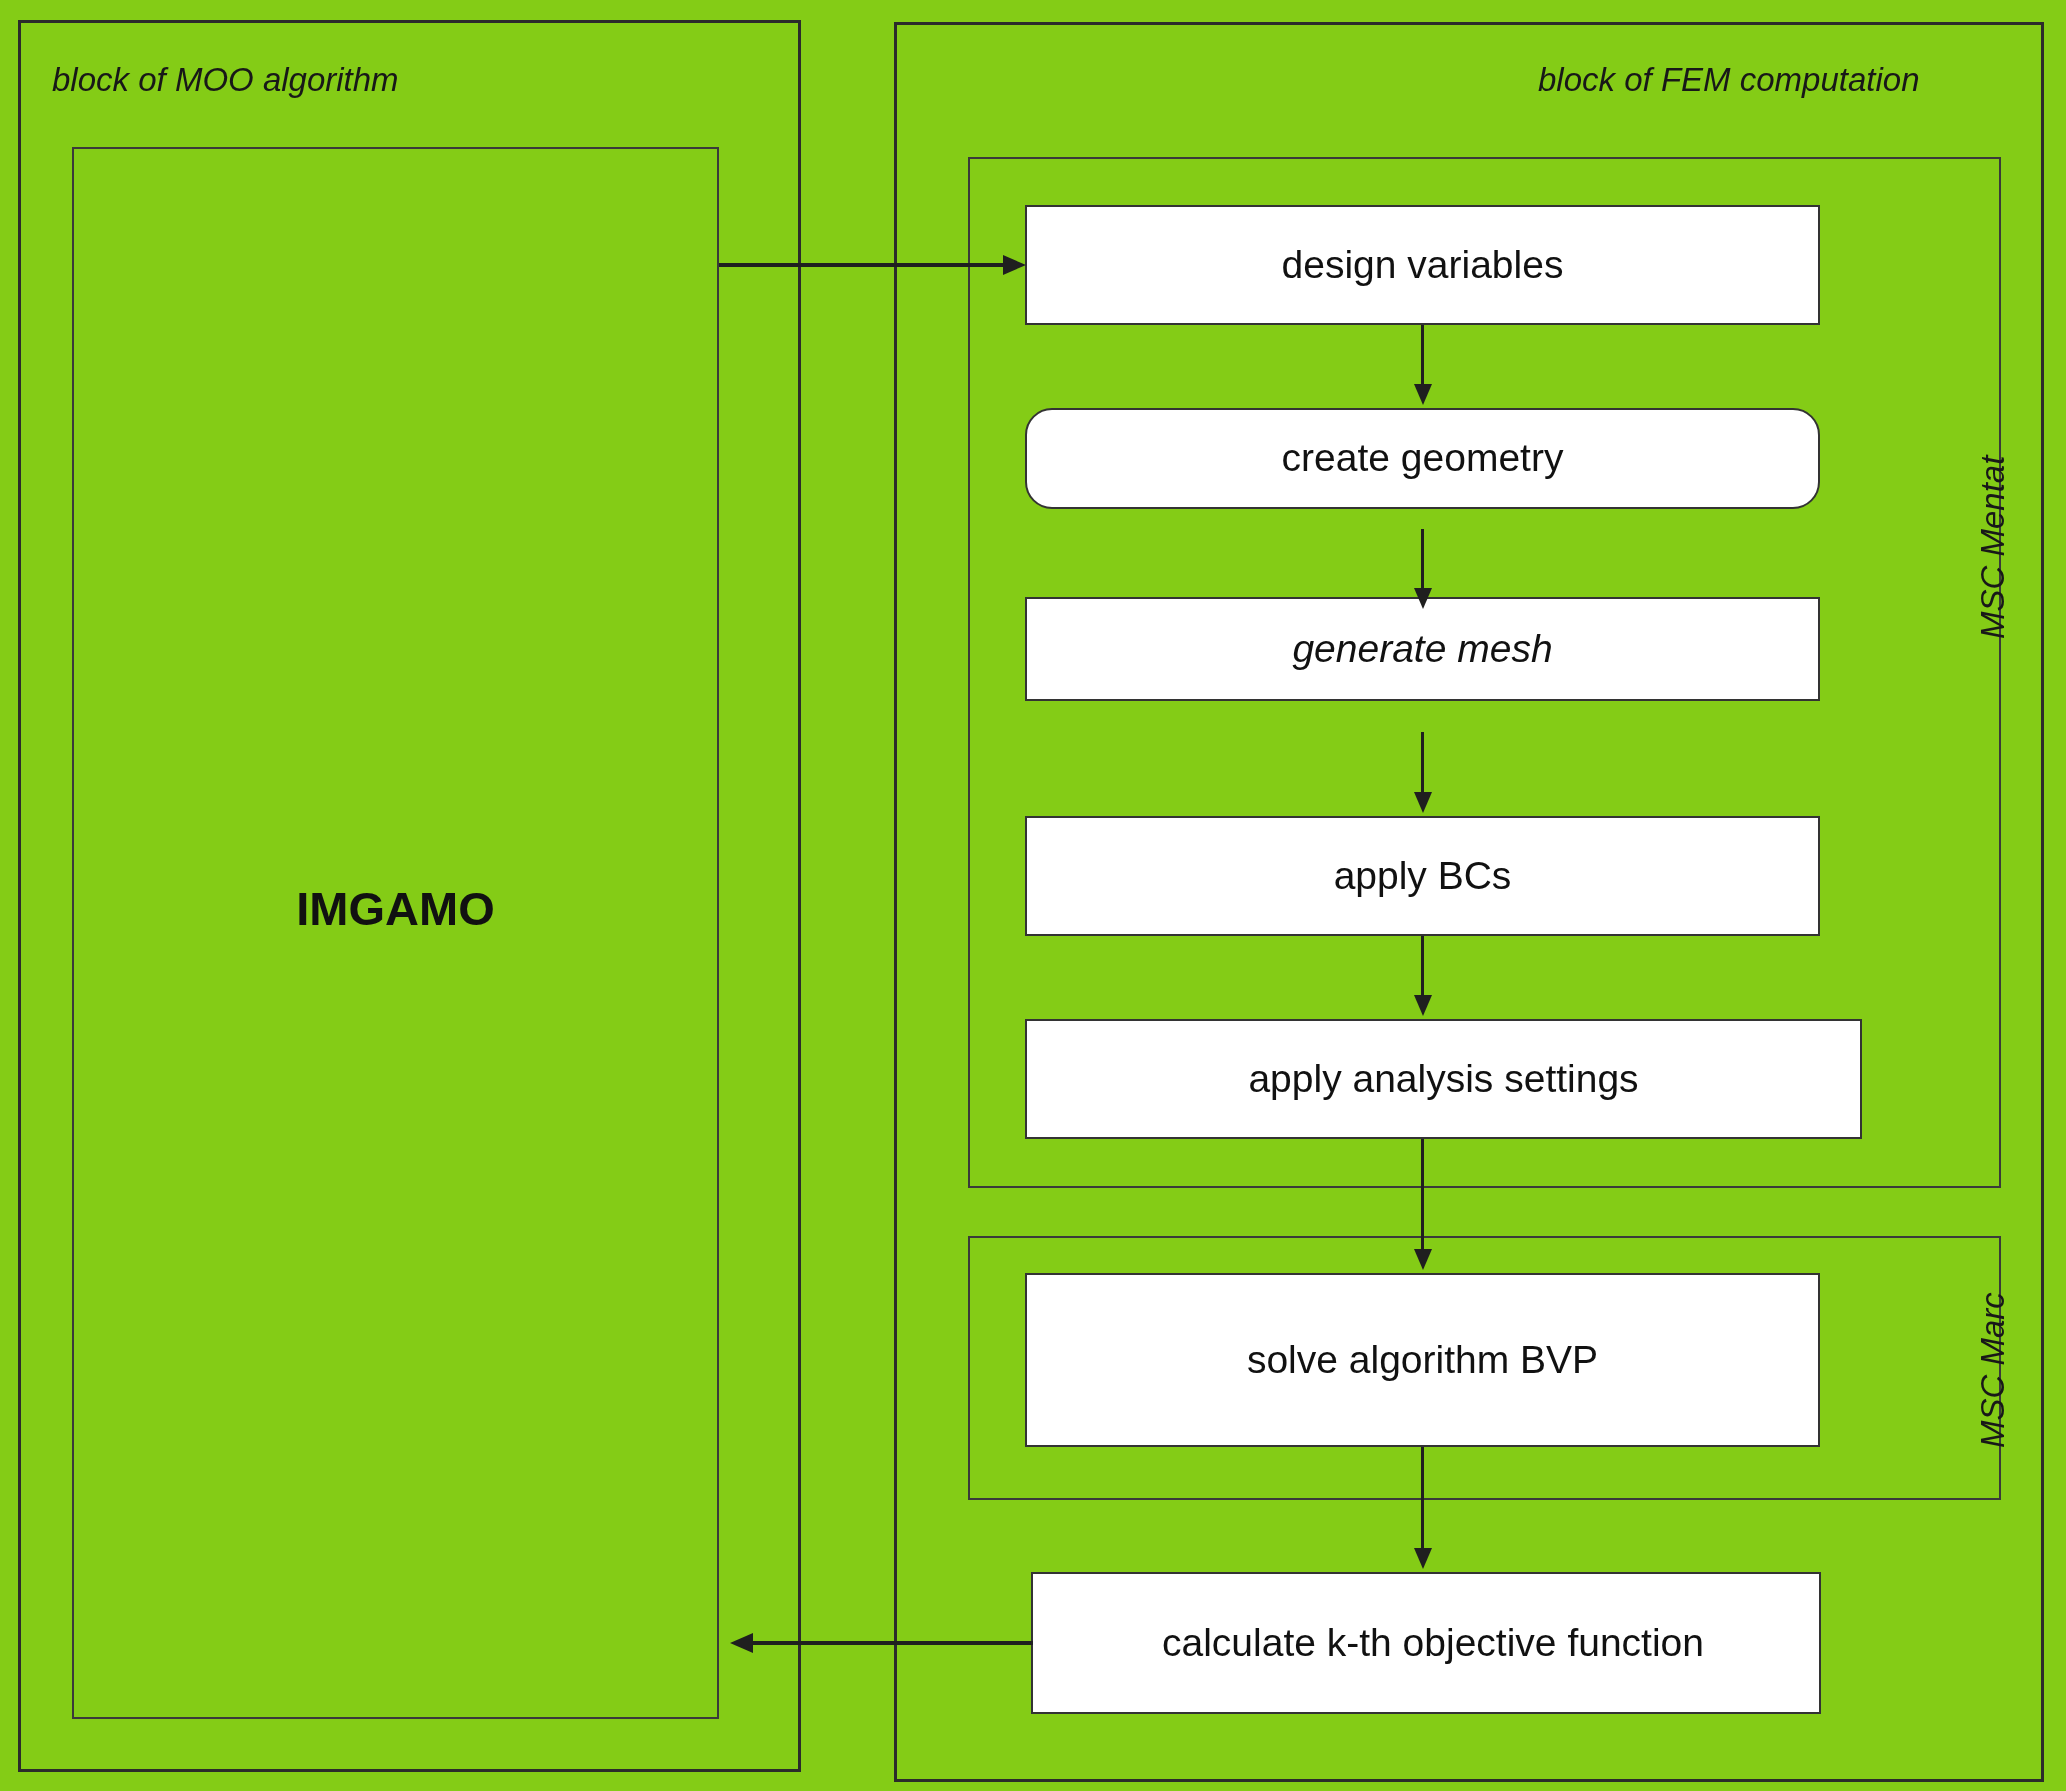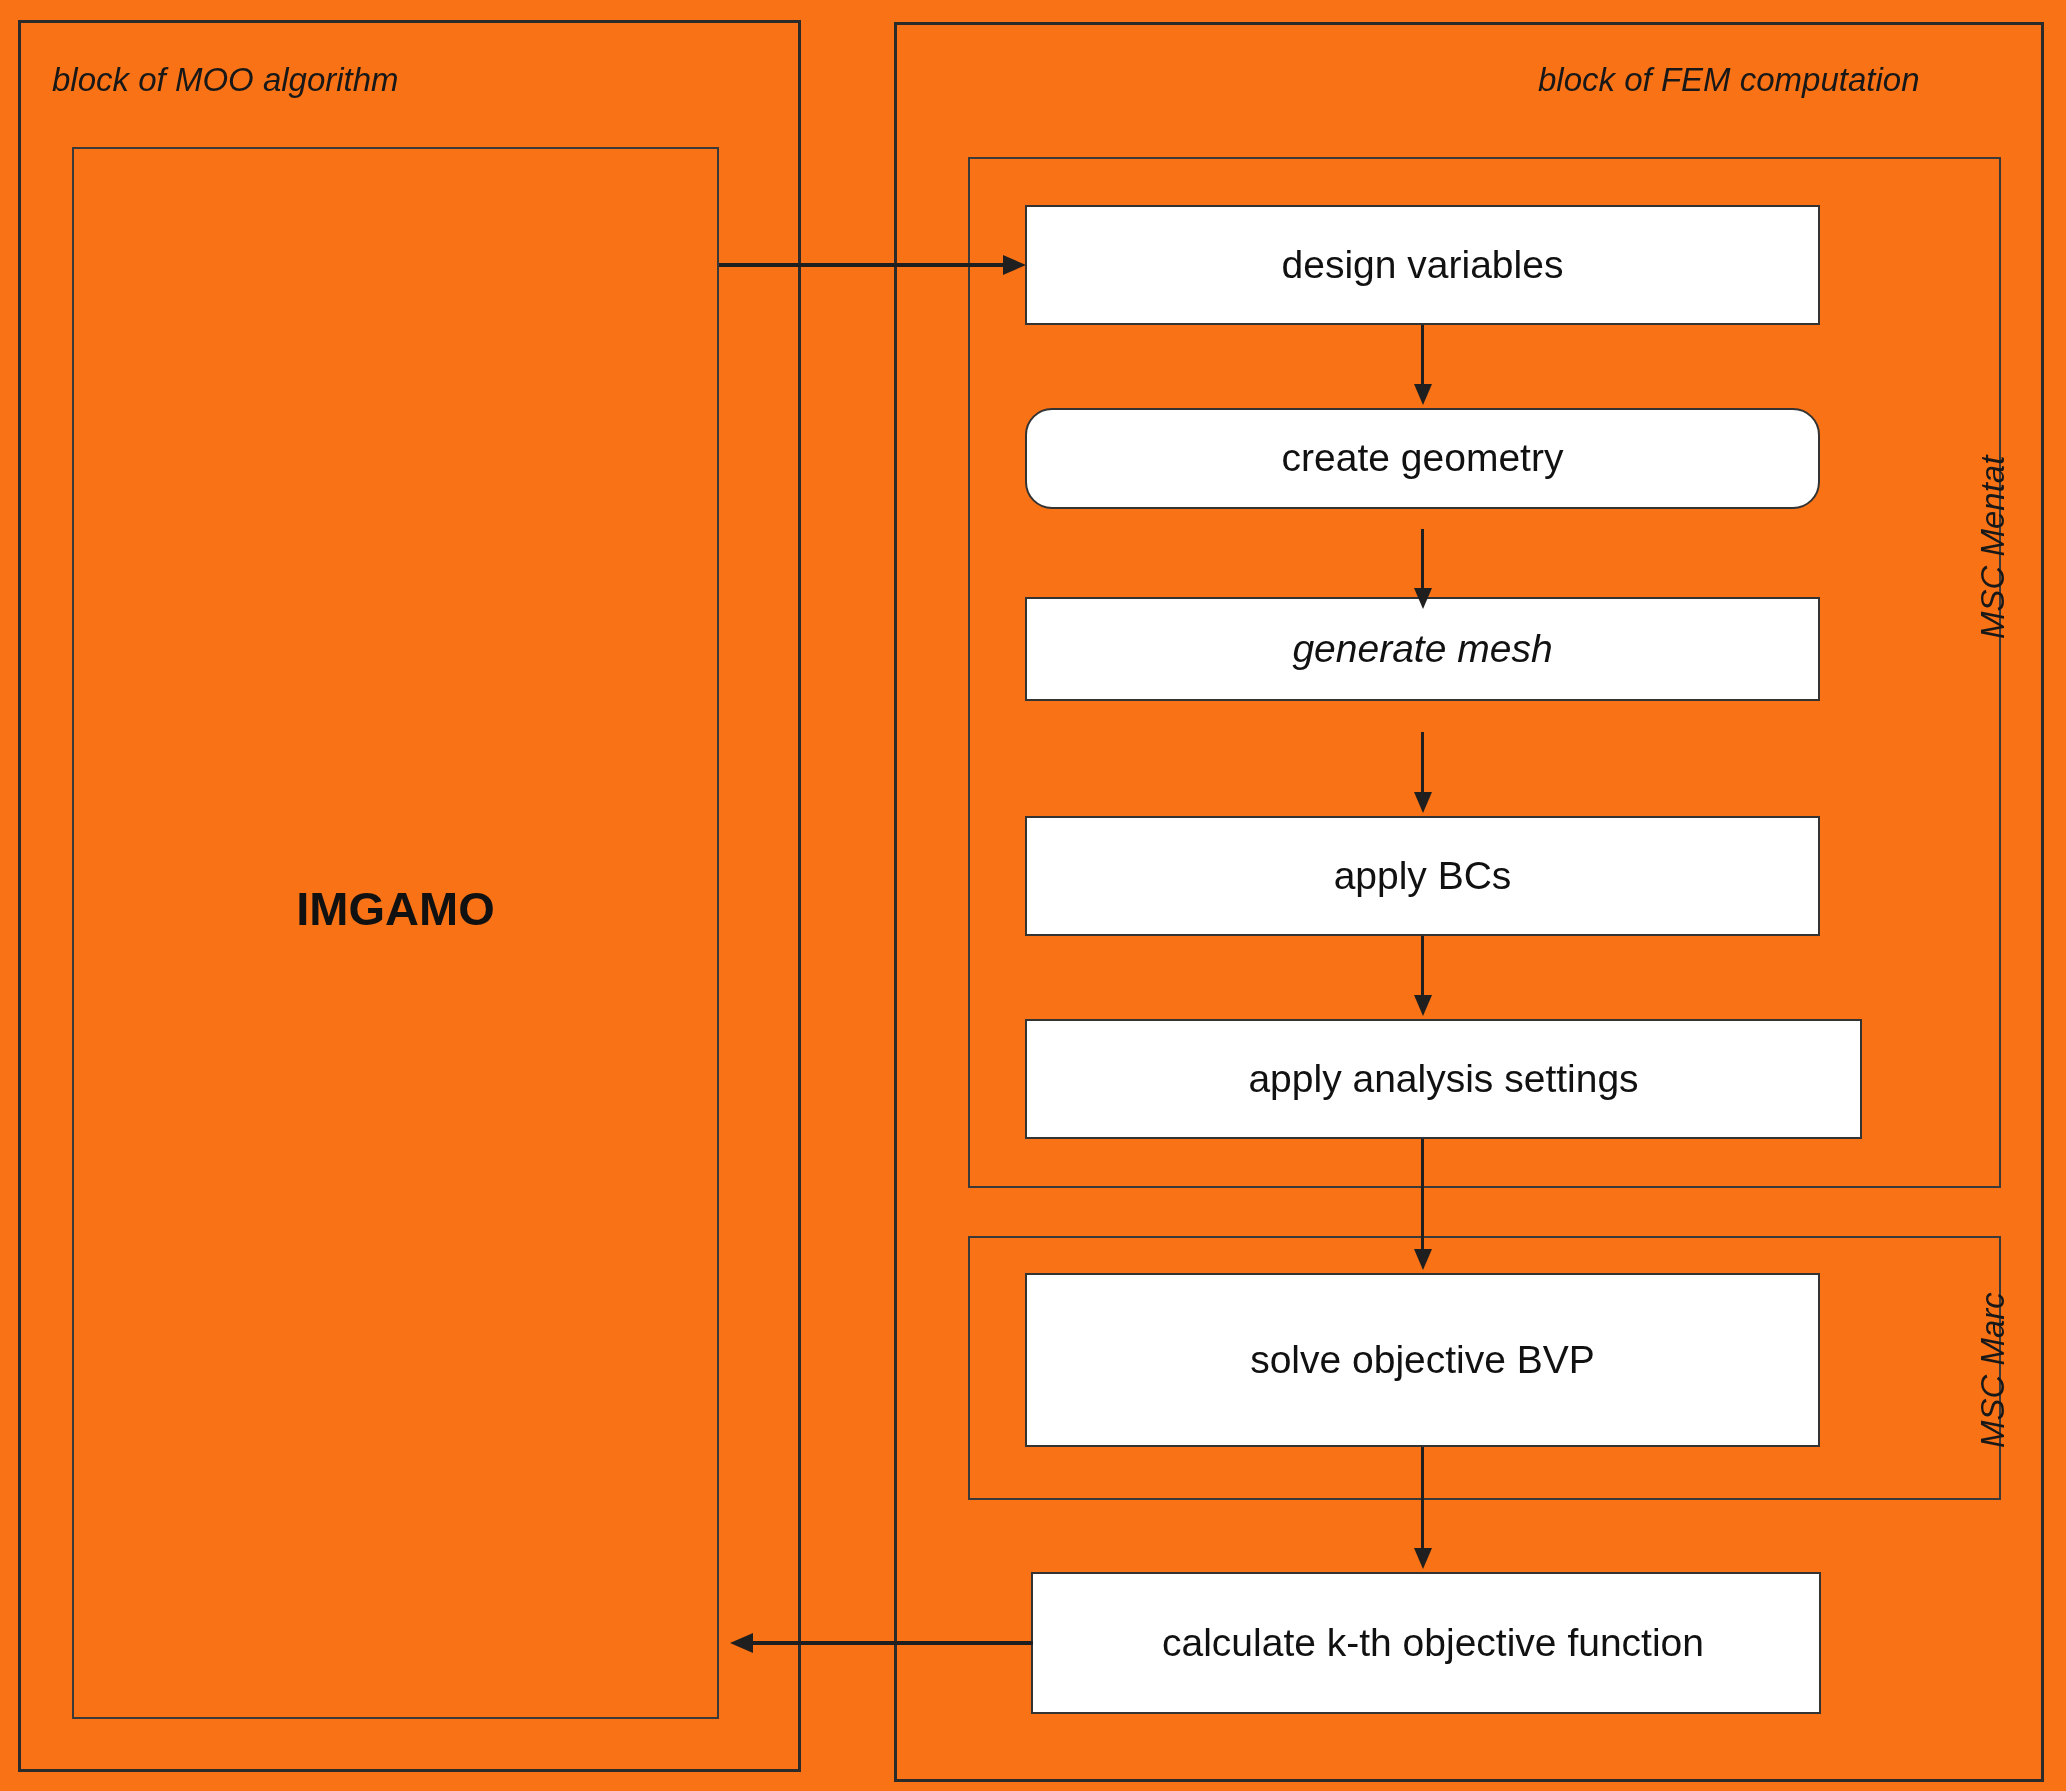--- a/index.html
+++ b/index.html
@@ -5,21 +5,21 @@
 <style>
   html, body {
     margin: 0;
     padding: 0;
     background: #ffffff;
   }
   #stage {
     position: relative;
     width: 2066px;
     height: 1792px;
-    background: #f97316;
+    background: #84cc16;
     font-family: "Liberation Sans", sans-serif;
     color: #1a1a1a;
     overflow: hidden;
   }
 
   
   .frame {
     position: absolute;
     box-sizing: border-box;
     border: 3.2px solid #2b2b2b;
@@ -156,21 +156,21 @@
 
   <div class="pbox" style="left:1025px; top:1019px; width:837px; height:120px;">
     <span>apply analysis settings</span>
   </div>
 
   <div class="frame thin" style="left:968px; top:1236px; width:1033px; height:264px;"></div>
 
   <div class="vert-caption" style="left:1976px; top:1448px;">MSC Marc</div>
 
   <div class="pbox" style="left:1025px; top:1273px; width:795px; height:174px;">
-    <span>solve objective BVP</span>
+    <span>solve algorithm BVP</span>
   </div>
 
   <div class="pbox" style="left:1031px; top:1572px; width:790px; height:142px;padding-left:14px;">
     <span>calculate k-th objective function</span>
   </div>
 
   <div class="hline" style="left:719px; top:263px; width:285px;"></div>
   <div class="arrow-right" style="left:1003px; top:255px;"></div>
 
   <div class="vline" style="left:1421px; top:325px; height:62px;"></div>

